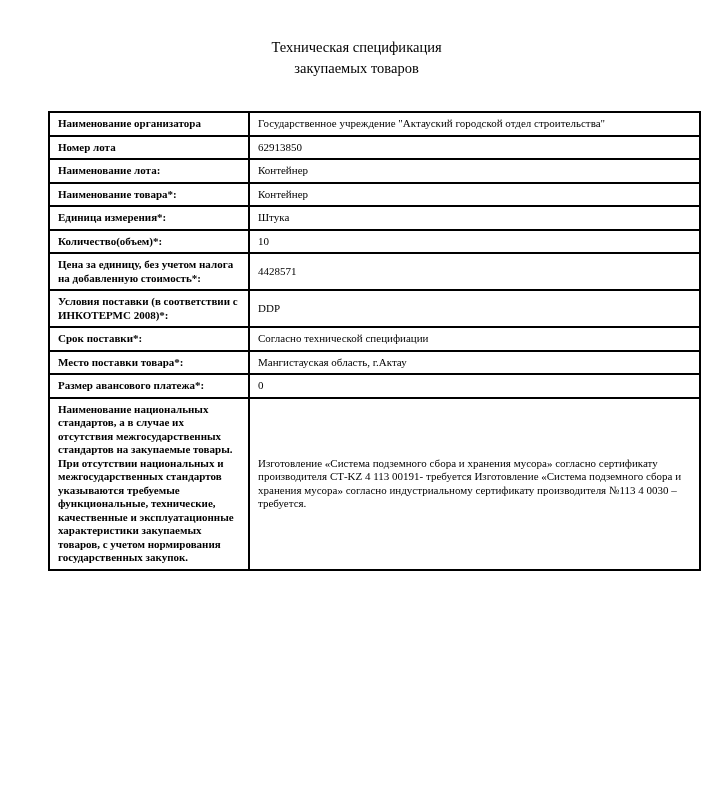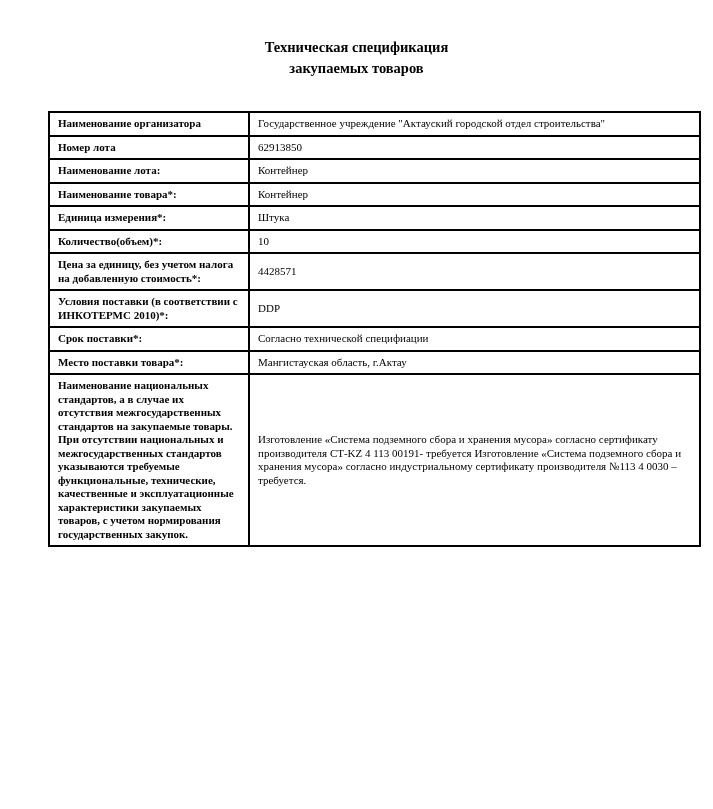--- a/index.html
+++ b/index.html
@@ -10,21 +10,21 @@
   body {
     width: 713px;
     height: 809px;
     font-family: "Liberation Serif", "DejaVu Serif", serif;
     color: #000000;
     overflow: hidden;
   }
   .doc-title {
     margin-top: 37px;
     text-align: center;
-    font-weight: bold;
+    font-weight: normal;
     font-size: 14.5px;
     line-height: 21px;
   }
   .spec-table {
     margin: 32px 0 0 48px;
     width: 615px;
     border-collapse: collapse;
     table-layout: fixed;
   }
   .spec-table td {
@@ -76,30 +76,34 @@
         </tr>
         <tr>
           <td class="label-cell">Количество(объем)*:</td>
           <td class="value-cell">10</td>
         </tr>
         <tr>
           <td class="label-cell">Цена за единицу, без учетом налога на добавленную стоимость*:</td>
           <td class="value-cell">4428571</td>
         </tr>
         <tr>
-          <td class="label-cell">Условия поставки (в соответствии с ИНКОТЕРМС 2010)*:</td>
+          <td class="label-cell">Условия поставки (в соответствии с ИНКОТЕРМС 2008)*:</td>
           <td class="value-cell">DDP</td>
         </tr>
         <tr>
           <td class="label-cell">Срок поставки*:</td>
           <td class="value-cell">Согласно технической специфиации</td>
         </tr>
         <tr>
           <td class="label-cell">Место поставки товара*:</td>
           <td class="value-cell">Мангистауская область, г.Актау</td>
         </tr>
         <tr>
+          <td class="label-cell">Размер авансового платежа*:</td>
+          <td class="value-cell">0</td>
+        </tr>
+        <tr>
           <td class="label-cell">Наименование национальных стандартов, а в случае их отсутствия межгосударственных стандартов на закупаемые товары. При отсутствии национальных и межгосударственных стандартов указываются требуемые функциональные, технические, качественные и эксплуатационные характеристики закупаемых товаров, с учетом нормирования государственных закупок.</td>
           <td class="value-cell">Изготовление «Система подземного сбора и хранения мусора» согласно сертификату производителя СТ-KZ 4 113 00191- требуется Изготовление «Система подземного сбора и хранения мусора» согласно индустриальному сертификату производителя №113 4 0030 – требуется.</td>
         </tr>
       </tbody>
   </table>
 </div>
 
 </body></html>

